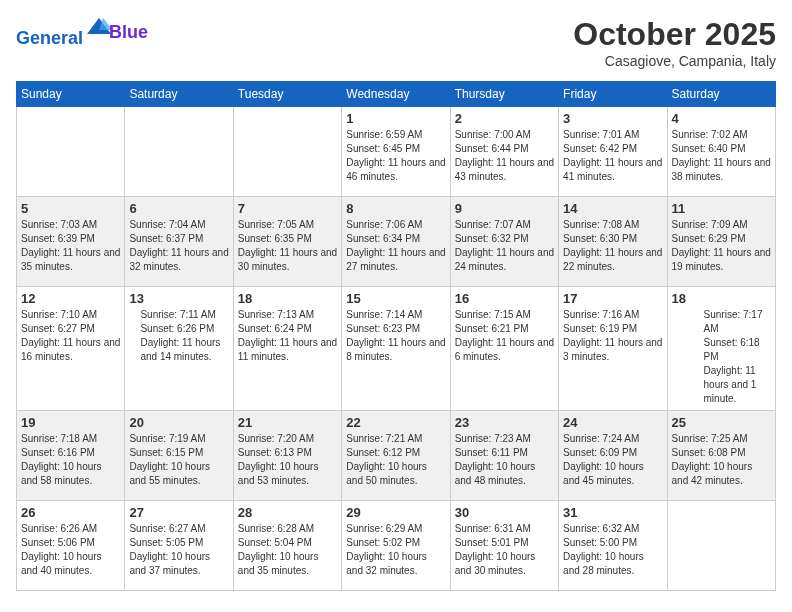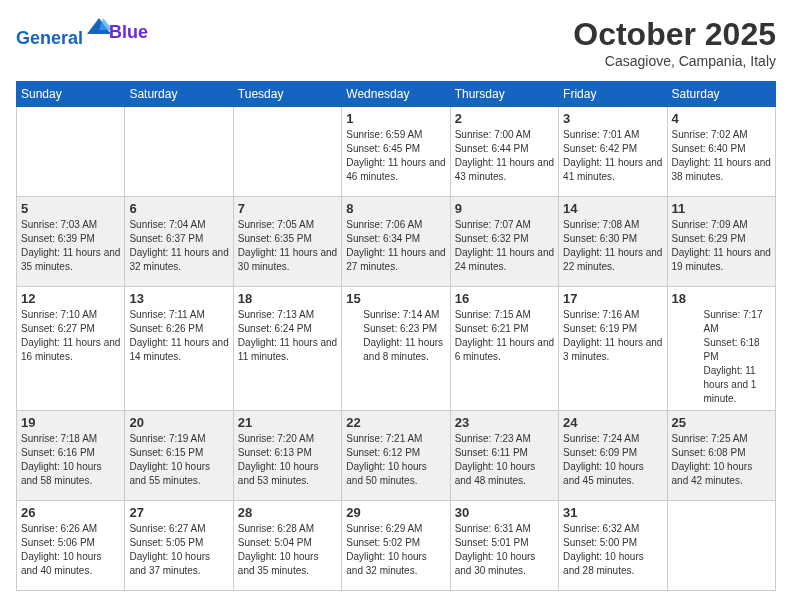--- a/index.html
+++ b/index.html
@@ -201,33 +201,33 @@
       </tr>
       <tr class="row-white">
         <td>
           <span class="day-number">12</span>
           <div class="day-info" style="white-space: pre-line;">Sunrise: 7:10 AM
 Sunset: 6:27 PM
 Daylight: 11 hours and 16 minutes.</div>
         </td>
         <td>
           <span class="day-number">13</span>
-          <div class="day-info" style="white-space: pre-line;">Sunrise: 7:11 AM
+          <div class="day-info" style="white-space: pre-line; margin-left: 11px;">Sunrise: 7:11 AM
 Sunset: 6:26 PM
 Daylight: 11 hours and 14 minutes.</div>
         </td>
         <td>
           <span class="day-number">18</span>
           <div class="day-info" style="white-space: pre-line;">Sunrise: 7:13 AM
 Sunset: 6:24 PM
 Daylight: 11 hours and 11 minutes.</div>
         </td>
         <td>
           <span class="day-number">15</span>
-          <div class="day-info" style="white-space: pre-line; margin-left: 17px;">Sunrise: 7:14 AM
+          <div class="day-info" style="white-space: pre-line;">Sunrise: 7:14 AM
 Sunset: 6:23 PM
 Daylight: 11 hours and 8 minutes.</div>
         </td>
         <td>
           <span class="day-number">16</span>
           <div class="day-info" style="white-space: pre-line;">Sunrise: 7:15 AM
 Sunset: 6:21 PM
 Daylight: 11 hours and 6 minutes.</div>
         </td>
         <td>

